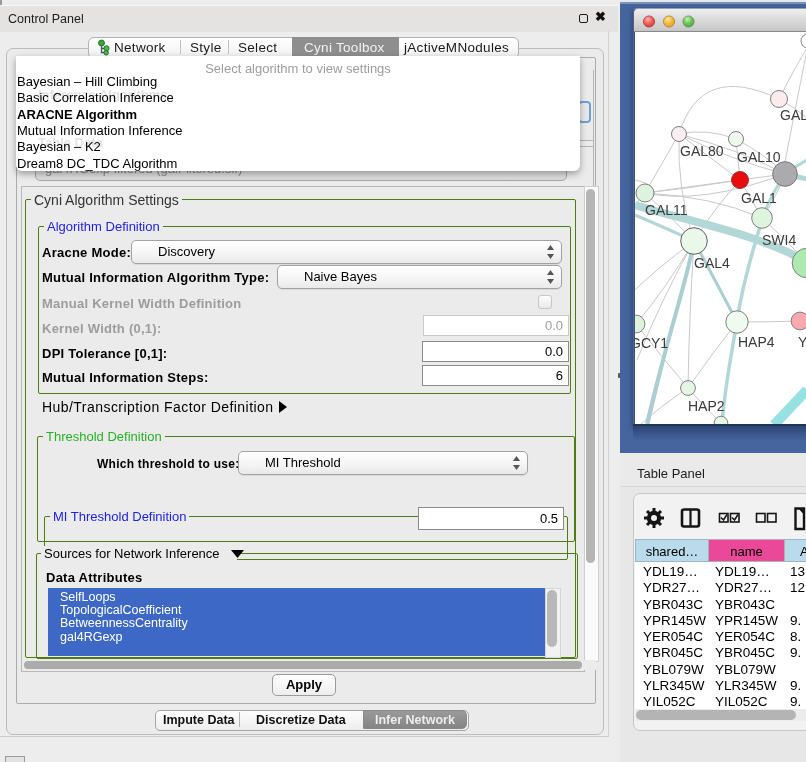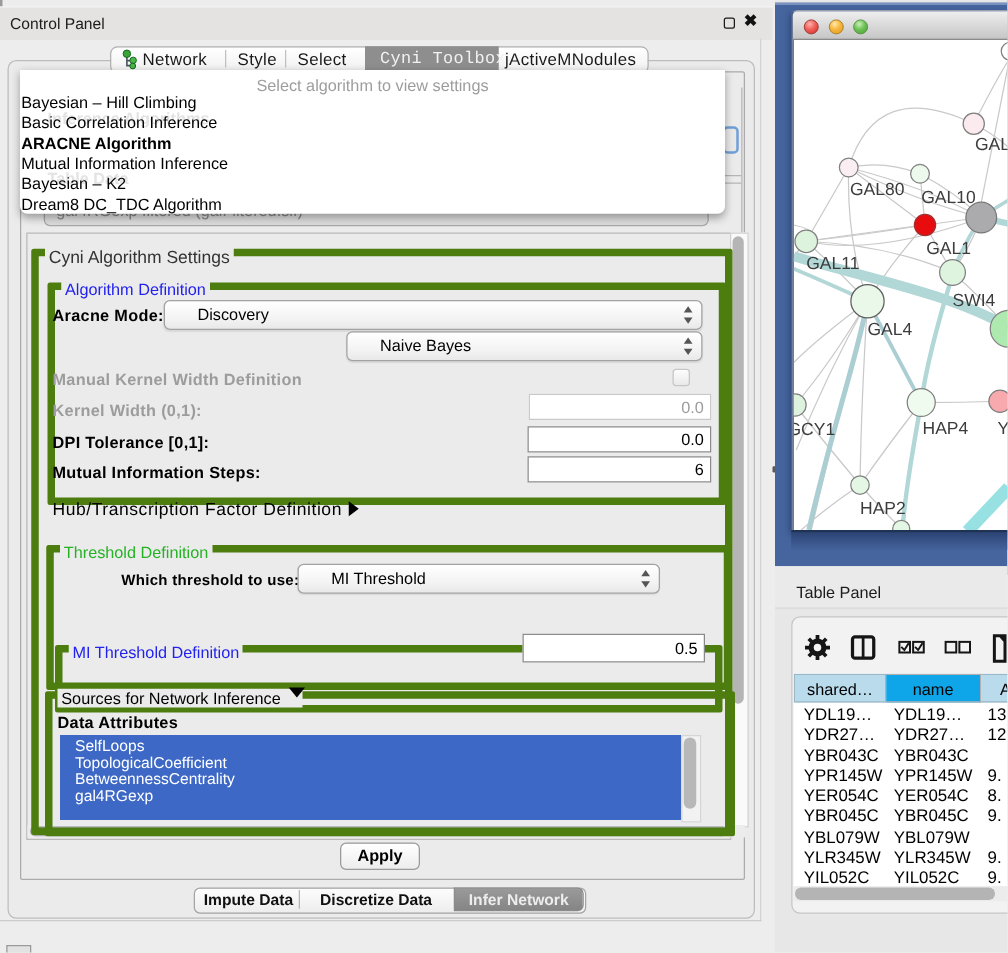--- a/index.html
+++ b/index.html
@@ -7,21 +7,21 @@
 #root{position:relative;width:806px;height:762px;overflow:hidden;}
 .abs{position:absolute;}
 .lbl{font-size:13px;color:#000;white-space:nowrap;}
 .blb{font-size:13px;font-weight:bold;color:#000;white-space:nowrap;letter-spacing:0.25px;}
 .glb{font-size:13px;font-weight:bold;color:#9c9c9c;white-space:nowrap;letter-spacing:0.25px;}
 .combo{position:absolute;height:22px;border:1px solid #a2a2a2;border-radius:5px;
  background:linear-gradient(#ffffff,#f4f4f4 60%,#e9e9e9);box-shadow:0 1px 1px rgba(0,0,0,0.08);}
 .combo .ct{position:absolute;left:26px;top:3px;font-size:13px;color:#000;}
 .combo .arr{position:absolute;right:6px;top:3px;width:9px;height:16px;}
 .tfield{position:absolute;background:#fff;font-size:13px;text-align:right;}
-.gbox{position:absolute;border:6px solid #4d7c0f;border-radius:2px;}
+.gbox{position:absolute;border:1px solid #4d7c0f;border-radius:2px;}
 .gtitle{position:absolute;top:-8px;background:#ebebeb;padding:0 3px;font-size:13px;white-space:nowrap;}
 </style>
 </head>
 <body>
 <div id="root">
 
 <div class="abs" style="left:0;top:0;width:620px;height:762px;background:#ededed;"></div>
 <div class="abs" style="left:0;top:5px;width:618px;height:26px;background:#e4e3e1;border-top:1px solid #f6f6f6;"></div>
 <div class="abs lbl" style="left:8px;top:12px;font-size:12.5px;color:#1c1c1c;">Control Panel</div>
 
@@ -65,20 +65,21 @@
  <div class="gtitle" style="left:5px;color:#2222ee;">Algorithm Definition</div>
 </div>
 <div class="abs blb" style="left:42px;top:245px;">Aracne Mode:</div>
 <div class="combo" style="left:131px;top:240px;width:429px;">
  <div class="ct">Discovery</div>
  <svg class="arr" viewBox="0 0 9 16">
         <path d="M4.5 1 L8 6 L1 6 Z" fill="#555"></path>
         <path d="M4.5 15 L8 10 L1 10 Z" fill="#555"></path>
       </svg>
 </div>
+<div class="abs blb" style="left:42px;top:270px;">Mutual Information Algorithm Type:</div>
 <div class="combo" style="left:277px;top:265px;width:283px;">
  <div class="ct">Naive Bayes</div>
  <svg class="arr" viewBox="0 0 9 16">
         <path d="M4.5 1 L8 6 L1 6 Z" fill="#555"></path>
         <path d="M4.5 15 L8 10 L1 10 Z" fill="#555"></path>
       </svg>
 </div>
 <div class="abs glb" style="left:42px;top:296px;">Manual Kernel Width Definition</div>
 <div class="abs" style="left:538px;top:295px;width:12px;height:12px;border:1px solid #c6c6c6;border-radius:3px;background:linear-gradient(#fdfdfd,#e9e9e9);"></div>
 <div class="abs glb" style="left:42px;top:321px;">Kernel Width (0,1):</div>
@@ -137,21 +138,21 @@
 <div class="abs" style="left:292px;top:37px;width:107px;height:20px;background:#8e8e8e;"></div>
 <svg class="abs" style="left:96px;top:38px;" width="16" height="18" viewBox="0 0 16 18">
  <path d="M5.5 6 L5.5 14.5 L9.5 14.5 M5.5 10.5 L9.5 10.5" stroke="#4a5560" stroke-width="1.3" fill="none"></path>
  <circle cx="5.5" cy="5" r="3" fill="#3aa33a" stroke="#14691c" stroke-width="0.8"></circle>
  <circle cx="10.5" cy="10.3" r="2.6" fill="#4ab54a" stroke="#14691c" stroke-width="0.8"></circle>
  <circle cx="10.2" cy="14.8" r="2.3" fill="#4ab54a" stroke="#14691c" stroke-width="0.8"></circle>
 </svg>
 <div class="abs" style="left:114px;top:40px;font-size:13.5px;letter-spacing:0.3px;color:#1a1a1a;">Network</div>
 <div class="abs" style="left:190px;top:40px;font-size:13.5px;letter-spacing:0.3px;color:#1a1a1a;">Style</div>
 <div class="abs" style="left:238px;top:40px;font-size:13.5px;letter-spacing:0.3px;color:#1a1a1a;">Select</div>
-<div class="abs" style="left:304px;top:40px;font-size:13.5px;letter-spacing:0.3px;color:#f2f2f2;font-family:Liberation Mono, monospace;">Cyni Toolbox</div>
+<div class="abs" style="left:304px;top:40px;font-size:13.5px;letter-spacing:0.3px;color:#f2f2f2;">Cyni Toolbox</div>
 <div class="abs" style="left:404px;top:40px;font-size:13.5px;letter-spacing:0.3px;color:#1a1a1a;">jActiveMNodules</div>
 
 <div class="abs" style="left:16px;top:56px;width:564px;height:115px;background:#ffffff;border-radius:0 0 6px 6px;box-shadow:0 3px 7px rgba(0,0,0,0.35);"></div>
 <div class="abs" style="left:16px;top:61px;width:564px;text-align:center;font-size:13px;color:#9d9d9d;">Select algorithm to view settings</div>
 <div class="abs" style="left:38px;top:87px;font-size:13px;font-weight:bold;color:#e3e3e3;">Inference Algorithms</div>
 <div class="abs" style="left:38px;top:135px;font-size:13px;font-weight:bold;color:#e3e3e3;">Table Data</div>
 <div class="abs" style="left:17px;top:74px;font-size:13px;color:#000;line-height:16.35px;">Bayesian – Hill Climbing<br>Basic Correlation Inference<br><b>ARACNE Algorithm</b><br>Mutual Information Inference<br>Bayesian – K2<br>Dream8 DC_TDC Algorithm</div>
 
 <div class="abs" style="left:620px;top:0px;width:186px;height:460px;background:#46659f;"></div>
 <div class="abs" style="left:620px;top:2px;width:186px;height:2px;background:#7b92bf;"></div>
@@ -298,21 +299,21 @@
  </g>
  <g fill="none" stroke="#151515" stroke-width="1.5">
   <path d="M79 12.5 L81.5 15 L85 9.5"></path>
   <path d="M90 12.5 L92.5 15 L96 9.5"></path>
  </g>
  <path d="M153.5 3.5 L162 3.5 L162 24 L153.5 24 Z M158 3.5 L162 8" fill="none" stroke="#151515" stroke-width="2.4"></path>
 </svg>
 
 <div class="abs" style="left:635px;top:539px;width:171px;height:170px;background:#ffffff;overflow:hidden;">
  <div style="position:absolute;left:0;top:0;width:74px;height:23px;background:#badbeb;border:1px solid #9ab7c6;box-sizing:border-box;text-align:center;font-size:13px;padding-top:4px;">shared…</div>
- <div style="position:absolute;left:74px;top:0;width:76px;height:23px;background:#0ea5e9;border:1px solid #b0b0b0;border-left:none;box-sizing:border-box;text-align:center;font-size:13px;padding-top:4px;">name</div>
+ <div style="position:absolute;left:74px;top:0;width:76px;height:23px;background:#ec4899;border:1px solid #b0b0b0;border-left:none;box-sizing:border-box;text-align:center;font-size:13px;padding-top:4px;">name</div>
  <div style="position:absolute;left:150px;top:0;width:56px;height:23px;background:#badbeb;border:1px solid #9ab7c6;border-left:none;box-sizing:border-box;font-size:13px;padding:4px 0 0 15px;">Avg…</div>
  <div style="position:absolute;left:8px;top:25px;font-size:13.5px;color:#000;line-height:16.3px;">YDL19…<br>YDR27…<br>YBR043C<br>YPR145W<br>YER054C<br>YBR045C<br>YBL079W<br>YLR345W<br>YIL052C</div>
  <div style="position:absolute;left:80px;top:25px;font-size:13.5px;color:#000;line-height:16.3px;">YDL19…<br>YDR27…<br>YBR043C<br>YPR145W<br>YER054C<br>YBR045C<br>YBL079W<br>YLR345W<br>YIL052C</div>
  <div style="position:absolute;left:155px;top:25px;font-size:13.5px;color:#000;line-height:16.3px;">13…<br>12…<br>&nbsp;<br>9.<br>8.<br>9.<br>&nbsp;<br>9.<br>9.</div>
 </div>
 
 <div class="abs" style="left:635px;top:709px;width:171px;height:12px;background:#ececec;"></div>
 <div class="abs" style="left:636px;top:710px;width:160px;height:10px;background:#b4b4b4;border-radius:5px;"></div>
 
 </div>

